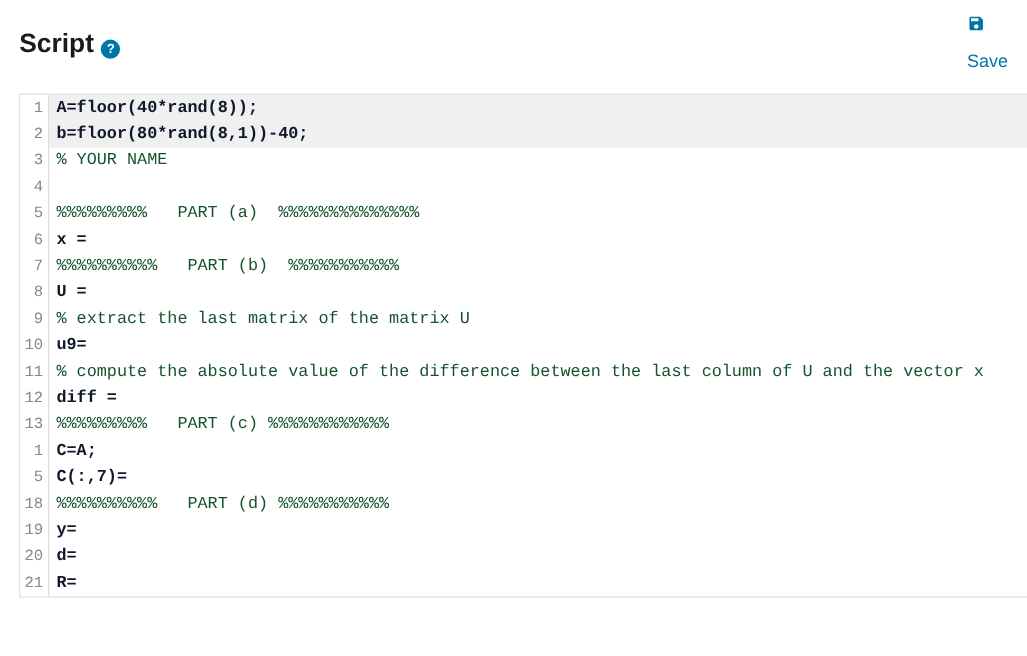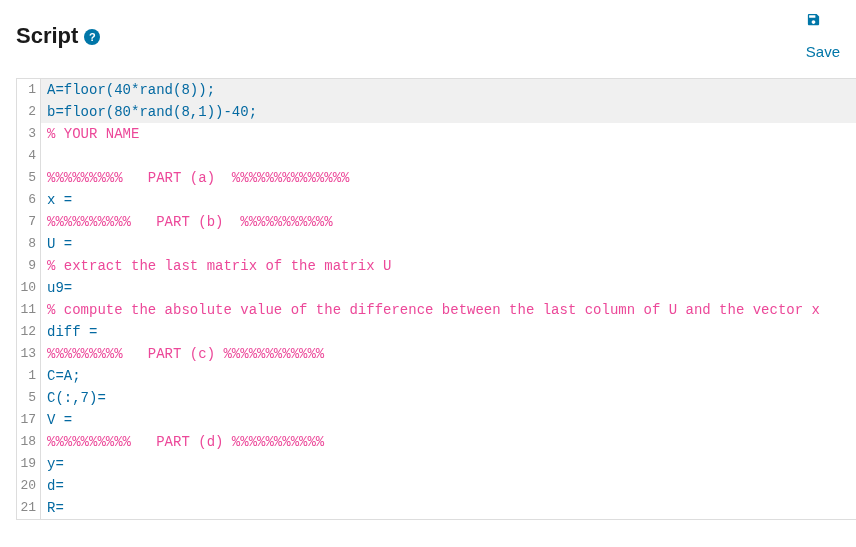--- a/index.html
+++ b/index.html
@@ -12,21 +12,21 @@
     overflow: hidden;
   }
   .header {
     display: flex;
     justify-content: space-between;
     align-items: center;
     padding: 12px 16px 18px 16px;
   }
   .title-wrap {
     display: flex;
-    align-items: center;
+    align-items: flex-end;
     gap: 6px;
   }
   .title {
     font-size: 22px;
     font-weight: 700;
     color: #1a1a1a;
   }
   .help-icon {
     width: 16px;
     height: 16px;
@@ -80,22 +80,22 @@
     user-select: none;
   }
   .code {
     padding-left: 6px;
     white-space: pre;
     flex: 1;
   }
   .line.readonly .code {
     background: #f0f0f0;
   }
-  .comment { color: #ec4899; }
-  .plain { color: #0369a1; }
+  .comment { color: #14532d; }
+  .plain { color: #0f172a; font-weight: bold; }
 </style>
 </head>
 <body>
 
 <div class="header">
   <div class="title-wrap">
     <span class="title">Script</span>
     <span class="help-icon">?</span>
   </div>
   <button class="save-btn">
@@ -163,24 +163,20 @@
     </div>
     <div class="line">
       <div class="gutter">1</div>
       <div class="code"><span class="plain">C=A;</span></div>
     </div>
     <div class="line">
       <div class="gutter">5</div>
       <div class="code"><span class="plain">C(:,7)=</span></div>
     </div>
     <div class="line">
-      <div class="gutter">17</div>
-      <div class="code"><span class="plain">V =</span></div>
-    </div>
-    <div class="line">
       <div class="gutter">18</div>
       <div class="code"><span class="comment">%%%%%%%%%%   PART (d) %%%%%%%%%%%</span></div>
     </div>
     <div class="line">
       <div class="gutter">19</div>
       <div class="code"><span class="plain">y=</span></div>
     </div>
     <div class="line">
       <div class="gutter">20</div>
       <div class="code"><span class="plain">d=</span></div>

